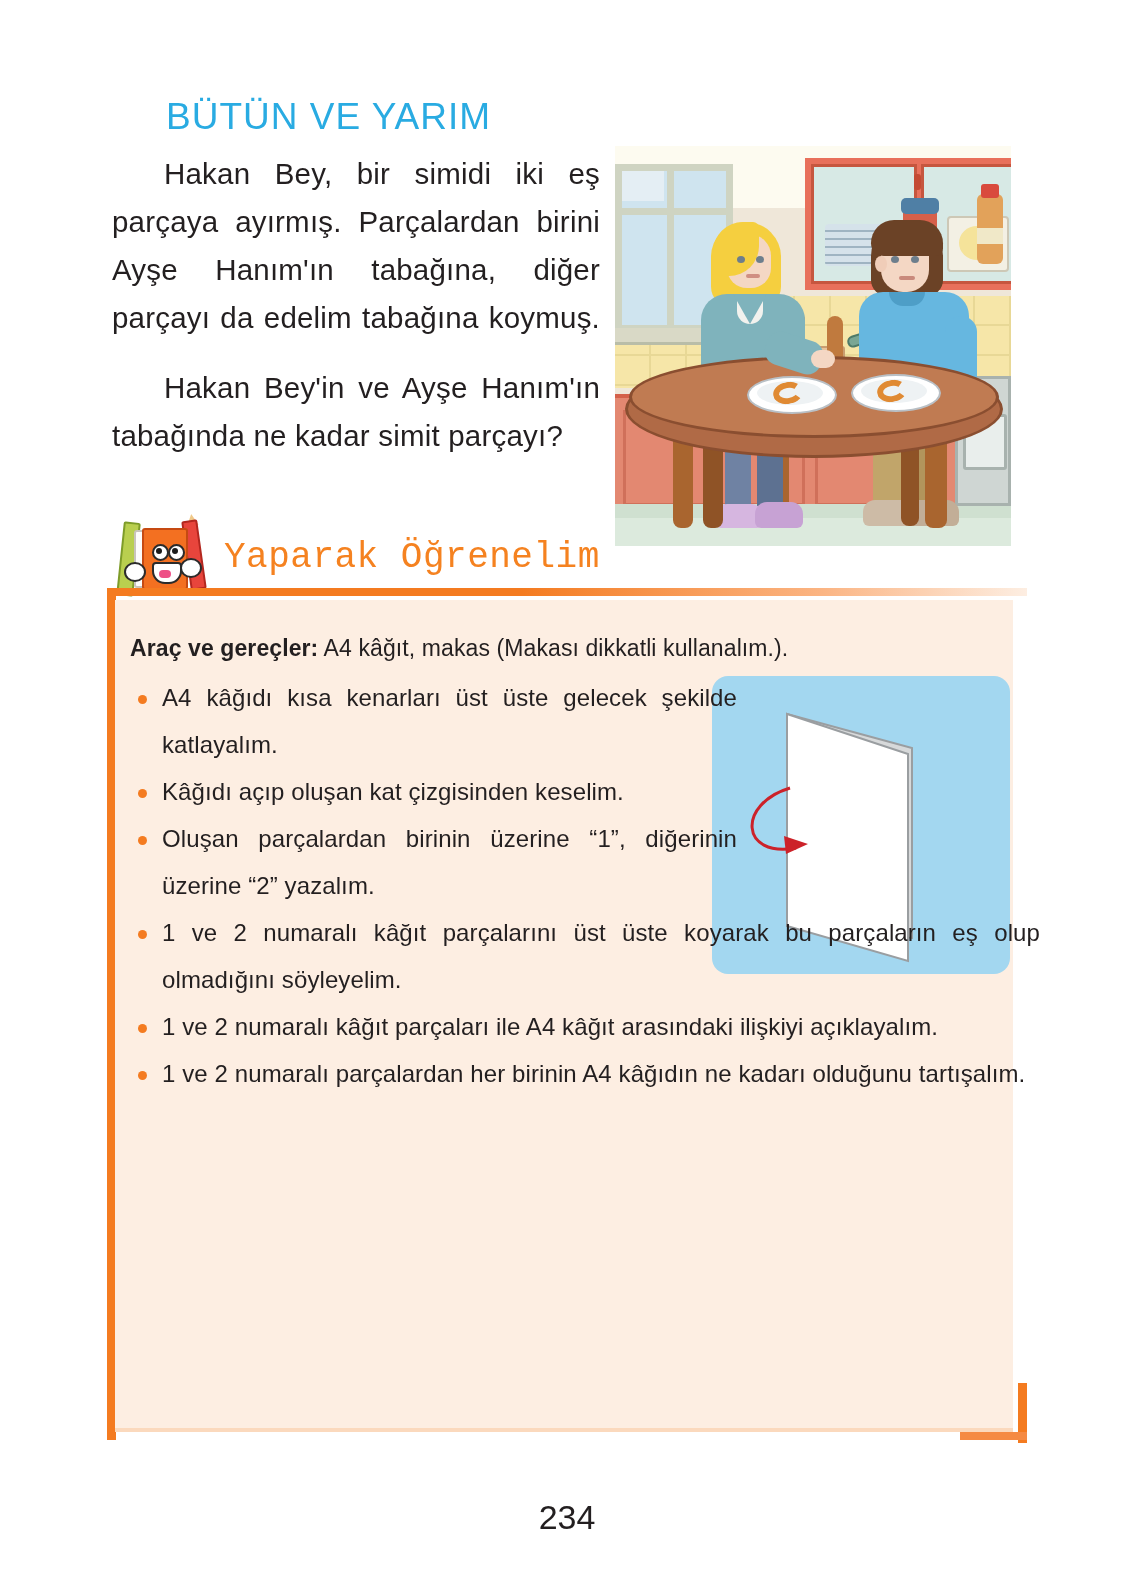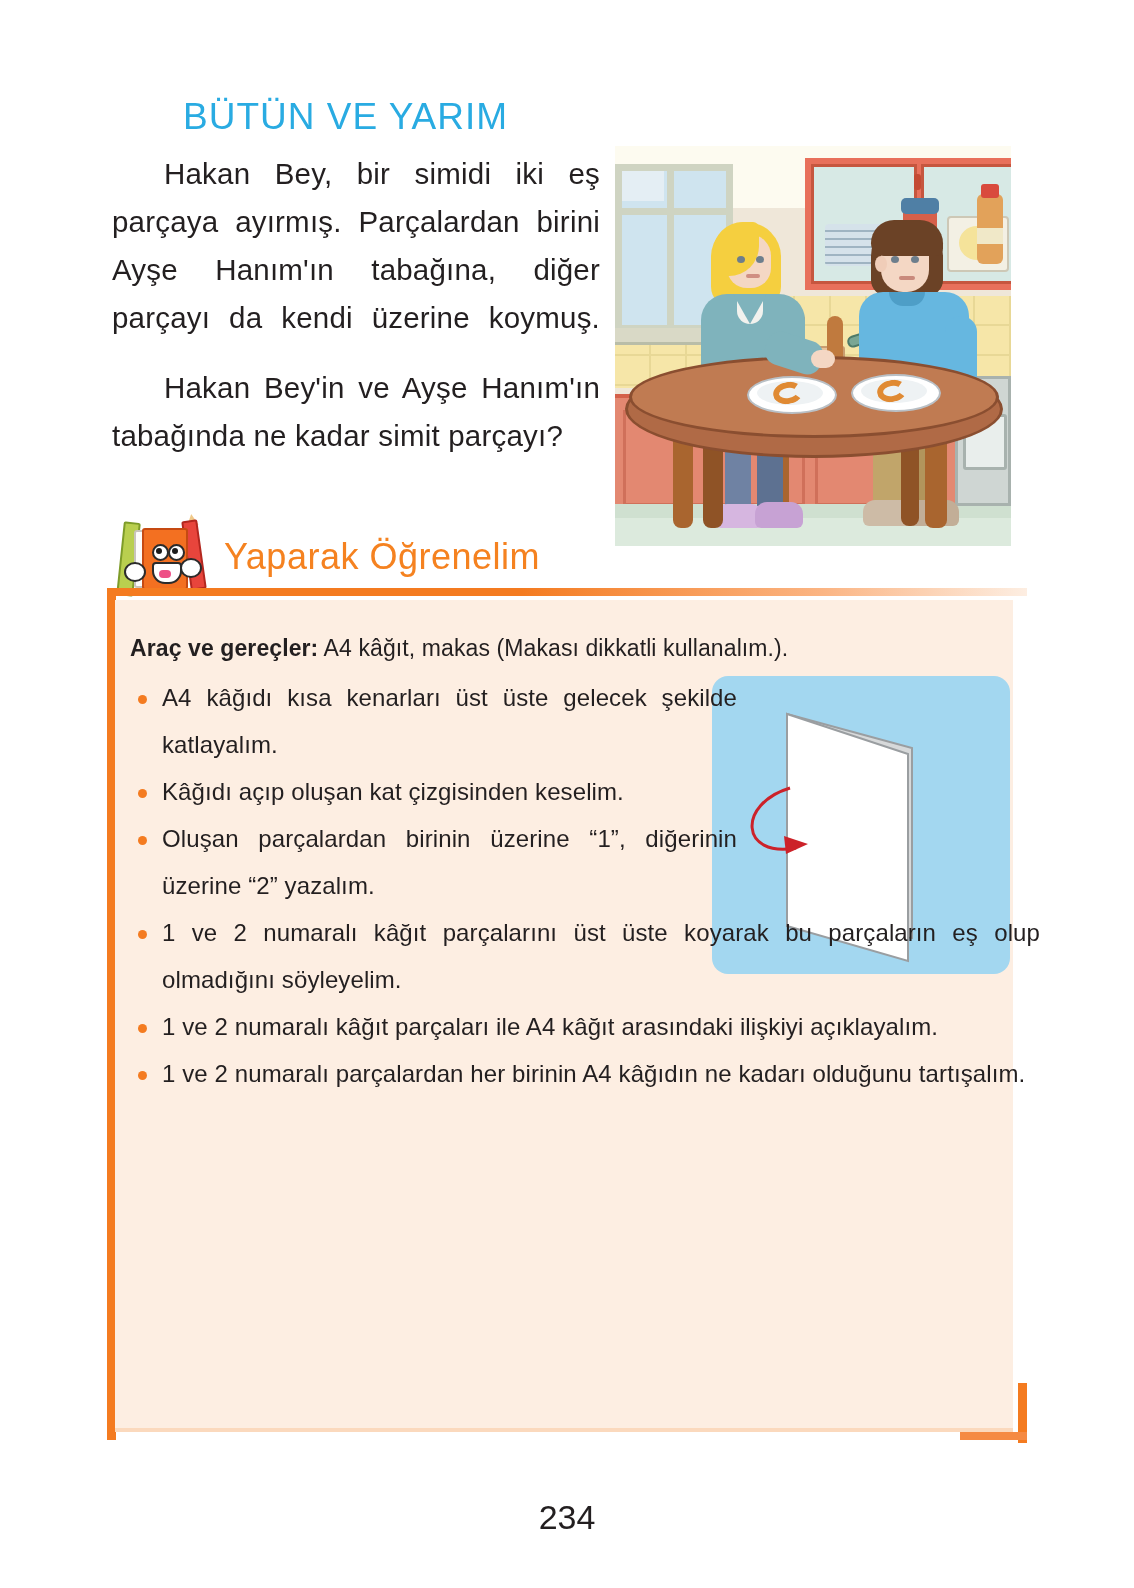--- a/index.html
+++ b/index.html
@@ -8,21 +8,21 @@
     background:#ffffff;
     font-family:"Liberation Sans", sans-serif;
     color:#231f20;
     position:relative;
     overflow:hidden;
   }
   .page{position:absolute;inset:0;}
 
   
   .lesson-title{
-    position:absolute;left:183px;top:96px;
+    position:absolute;left:166px;top:96px;
     font-size:37px;letter-spacing:1px;
     color:#29abe2;font-weight:400;
     font-family:"Liberation Sans", sans-serif;
   }
 
   
   .intro-col{
     position:absolute;left:112px;top:150px;width:488px;
   }
   .intro-p{
@@ -141,21 +141,21 @@
   .tleg4{left:286px;top:288px;width:18px;height:92px;background:#8f5326;border-radius:0 0 8px 8px;}
   .plate{position:absolute;background:#ffffff;border:2px solid #b9c0c6;border-radius:50%;}
   .plate1{left:132px;top:230px;width:86px;height:34px;}
   .plate2{left:236px;top:228px;width:86px;height:34px;}
   .plate-in1{left:142px;top:235px;width:66px;height:24px;background:#eef2f4;border-radius:50%;}
   .plate-in2{left:246px;top:233px;width:66px;height:24px;background:#eef2f4;border-radius:50%;}
   .simit1{left:158px;top:236px;width:30px;height:22px;border:6px solid #e08a33;border-radius:50%;border-right-color:transparent;box-sizing:border-box;transform:rotate(-10deg);}
   .simit2{left:262px;top:234px;width:30px;height:22px;border:6px solid #e08a33;border-radius:50%;border-right-color:transparent;box-sizing:border-box;transform:rotate(-10deg);}
 
   
-  .banner{position:absolute;left:118px;top:526px;height:62px;display:flex;align-items:center;gap:14px;}
+  .banner{position:absolute;left:118px;top:526px;height:62px;display:flex;align-items:center;gap:14px;font-family:Liberation Mono, monospace;}
   .mascot{position:relative;width:92px;height:78px;flex:0 0 auto;}
   .ms{position:absolute;}
   .ms-book{left:24px;top:10px;width:42px;height:58px;background:#f37021;border:2.5px solid #c64a12;border-radius:3px;}
   .ms-pages{left:16px;top:12px;width:14px;height:54px;background:#fdfdfb;border:2px solid #c9c4bb;border-radius:3px 0 0 3px;}
   .ms-eye1{left:34px;top:26px;width:13px;height:13px;background:#fff;border:2px solid #2b2b2b;border-radius:50%;}
   .ms-eye2{left:50px;top:26px;width:13px;height:13px;background:#fff;border:2px solid #2b2b2b;border-radius:50%;}
   .ms-pup1{left:38px;top:30px;width:6px;height:6px;background:#1b1b1b;border-radius:50%;}
   .ms-pup2{left:54px;top:30px;width:6px;height:6px;background:#1b1b1b;border-radius:50%;}
   .ms-mouth{left:34px;top:44px;width:26px;height:18px;background:#fff;border:2px solid #2b2b2b;border-radius:4px 4px 13px 13px;}
   .ms-tongue{left:41px;top:52px;width:12px;height:8px;background:#ee4f86;border-radius:6px;}
@@ -215,21 +215,21 @@
   }
 </style>
 </head>
 <body>
 
 <div class="page">
 
   <div class="lesson-title">BÜTÜN VE YARIM</div>
 
   <div class="intro-col">
-    <p class="intro-p">Hakan Bey, bir simidi iki eş parçaya ayırmış. Parçalardan birini Ayşe Hanım'ın tabağına, diğer parçayı da kendi üzerine koymuş.</p>
+    <p class="intro-p">Hakan Bey, bir simidi iki eş parçaya ayırmış. Parçalardan birini Ayşe Hanım'ın tabağına, diğer parçayı da edelim tabağına koymuş.</p>
     <p class="intro-p last">Hakan Bey'in ve Ayşe Hanım'ın tabağında ne kadar simit parçayı?</p>
   </div>
 
   <div class="illus">
     <div class="il wall"></div>
     <div class="il wall-top"></div>
     <div class="il tile-wall"></div>
     <div class="il tile-wall2"></div>
 
     <div class="il window"></div>

